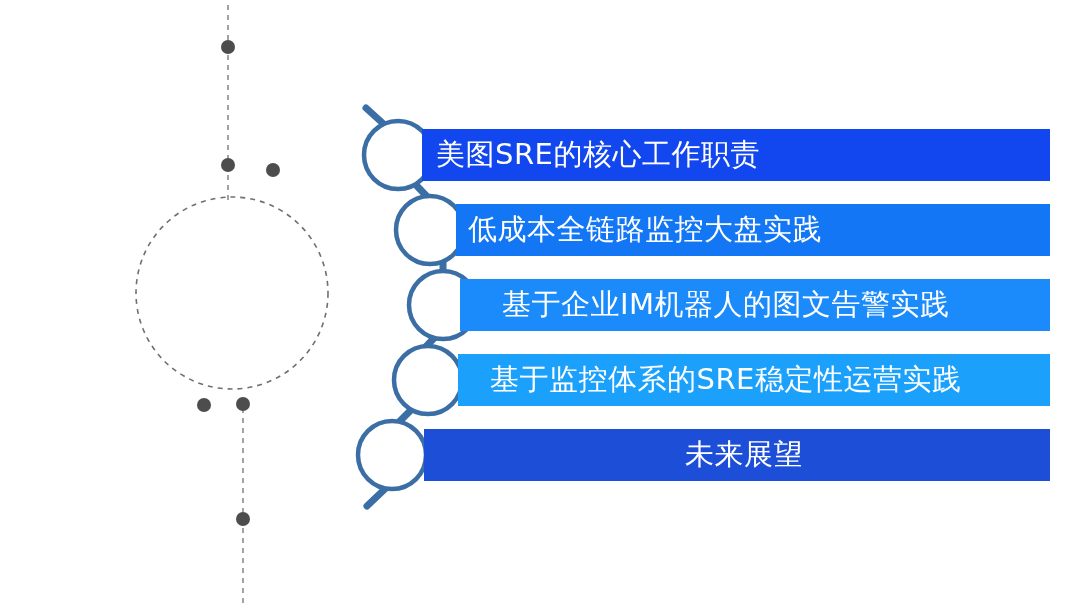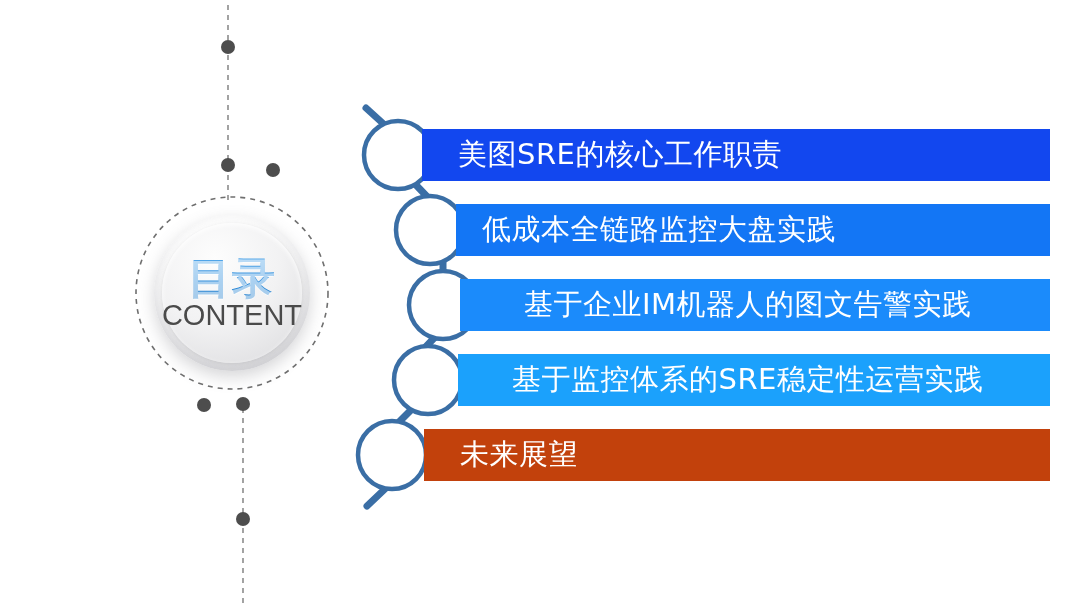--- a/index.html
+++ b/index.html
@@ -109,30 +109,29 @@
     height: 52px;
     box-sizing: border-box;
   }
   .bar-label {
     font-family: "DejaVu Sans", "Liberation Sans", sans-serif;
     font-size: 29px;
     font-weight: 400;
     color: #ffffff;
     white-space: nowrap;
     letter-spacing: 0.5px;
-    margin-left: 22px;
   }
   #bar-0 { left: 422px; top: 129px; width: 628px; background: #1247ef; }
   #bar-1 { left: 456px; top: 204px; width: 594px; background: #1376f5; }
   #bar-2 { left: 460px; top: 279px; width: 590px; background: #1b8bfb; padding-left: 24px; }
   #bar-3 { left: 458px; top: 354px; width: 592px; background: #1ba1fc; }
   #bar-4 { left: 424px; top: 429px; width: 626px; background: #1fb9f8; }
 
   #bar-0 .bar-label { padding-left: 14px; }
-  #bar-1 .bar-label { padding-left: 4px; text-align: center; }
+  #bar-1 .bar-label { padding-left: 12px; text-align: center; }
   #bar-2 .bar-label { padding-left: 18px; }
   #bar-3 .bar-label { padding-left: 16px; }
   #bar-4 .bar-label { padding-left: 14px; }
 </style>
 </head>
 <body>
 
 <div id="slide">
 
   <svg id="decor" viewBox="0 0 1080 608" xmlns="http://www.w3.org/2000/svg">
@@ -144,28 +143,20 @@
     <circle cx="232" cy="293" r="96" fill="none" stroke="#6f6f6f" stroke-width="1.6" stroke-dasharray="5 5"></circle>
 
     <circle cx="228" cy="47" r="7" fill="#4d4d4d"></circle>
     <circle cx="228" cy="165" r="7" fill="#4d4d4d"></circle>
     <circle cx="273" cy="170" r="7" fill="#4d4d4d"></circle>
     <circle cx="204" cy="405" r="7" fill="#4d4d4d"></circle>
     <circle cx="243" cy="404" r="7" fill="#4d4d4d"></circle>
     <circle cx="243" cy="519" r="7" fill="#4d4d4d"></circle>
   </svg>
 
-  <div id="badge-wrap">
-    <div id="badge-sphere"></div>
-    <div id="badge-inner-ring"></div>
-    <div id="badge-text">
-      <div id="badge-cn">目录</div>
-      <div id="badge-en">CONTENT</div>
-    </div>
-  </div>
 
   <svg id="chain" viewBox="0 0 1080 608" xmlns="http://www.w3.org/2000/svg">
     <g stroke="#3a6ea5" stroke-width="7" stroke-linecap="round" fill="none">
       <line x1="366" y1="108" x2="388" y2="128"></line>
       <line x1="416" y1="185" x2="437" y2="207"></line>
       <line x1="443" y1="261" x2="443" y2="281"></line>
       <line x1="437" y1="335" x2="417" y2="356"></line>
       <line x1="411" y1="410" x2="391" y2="430"></line>
       <line x1="387" y1="487" x2="367" y2="506"></line>
     </g>
@@ -183,17 +174,17 @@
   </div>
   <div class="bar" id="bar-1" style="background: rgb(19, 118, 245);">
     <span class="bar-label">低成本全链路监控大盘实践</span>
   </div>
   <div class="bar" id="bar-2" style="background: rgb(27, 139, 251);">
     <span class="bar-label">基于企业IM机器人的图文告警实践</span>
   </div>
   <div class="bar" id="bar-3" style="background: rgb(27, 161, 252); padding-left: 16px;">
     <span class="bar-label">基于监控体系的SRE稳定性运营实践</span>
   </div>
-  <div class="bar" id="bar-4" style="background: #c2410c;">
+  <div class="bar" id="bar-4" style="background: #1d4ed8; justify-content: center;">
     <span class="bar-label">未来展望</span>
   </div>
 
 </div>
 
 </body></html>

